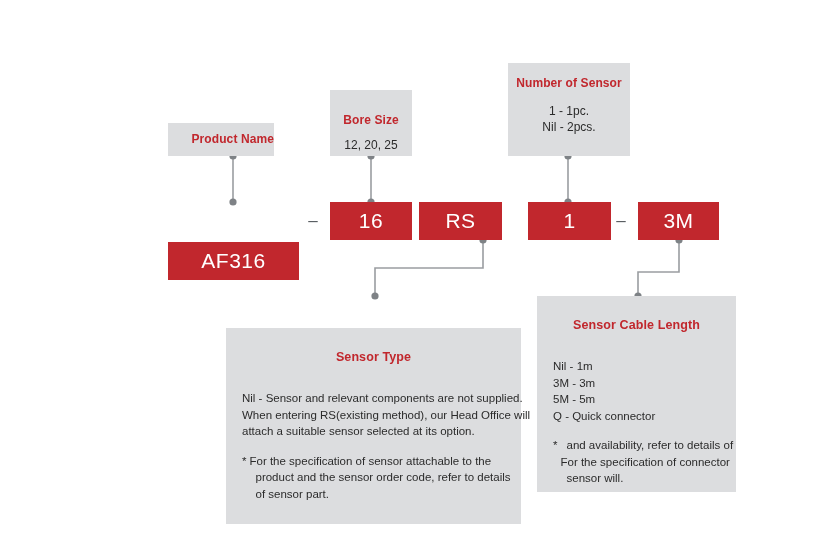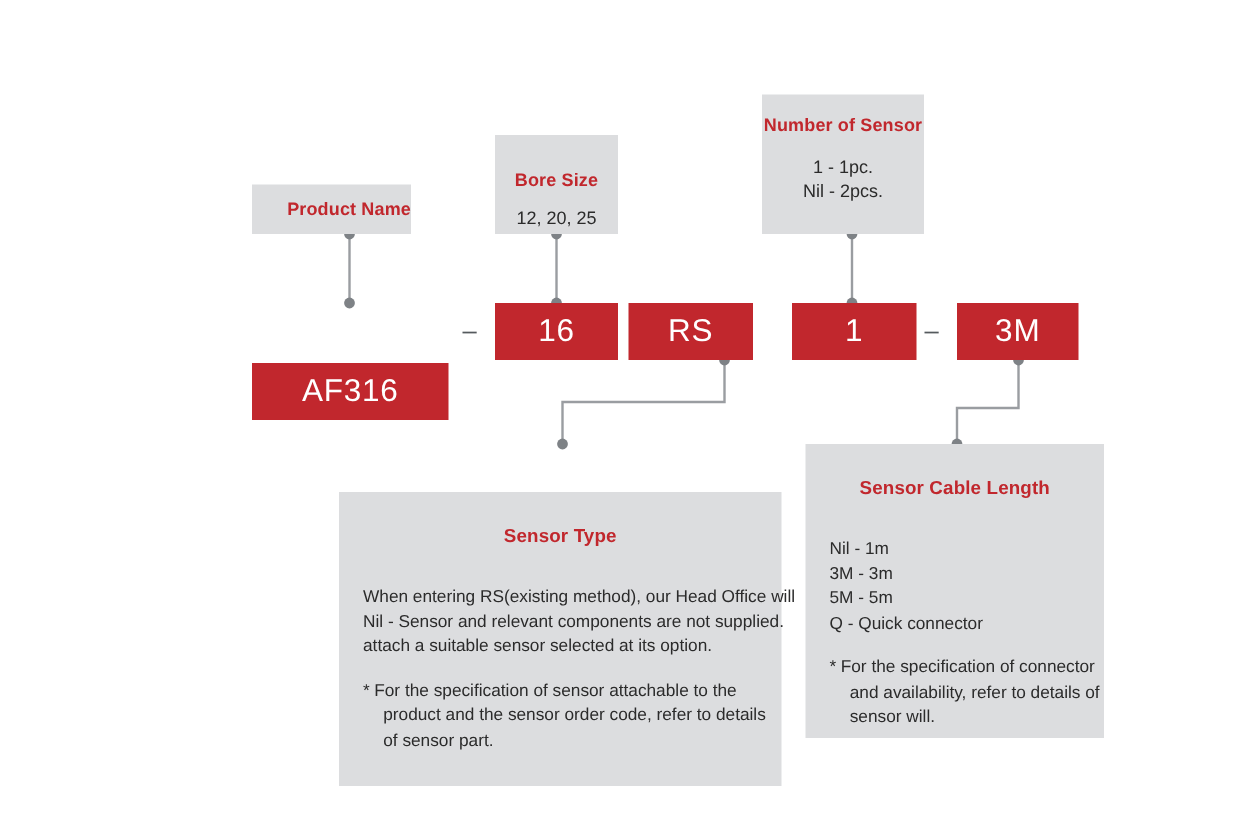--- a/index.html
+++ b/index.html
@@ -134,21 +134,21 @@
 
   <div class="gbox" style="left:168px; top:123px; width:106px; height:33px; display:flex; align-items:center; justify-content:flex-end;">
     <div class="gbox-title">Product Name</div>
   </div>
 
   <div class="gbox" style="left:330px; top:90px; width:82px; height:66px; padding-top:23px;">
     <div class="gbox-title">Bore Size</div>
     <div class="gbox-sub" style="margin-top:9px;">12, 20, 25</div>
   </div>
 
-  <div class="gbox" style="left:508px; top:63px; width:108px; height:93px; padding-top:13px;">
+  <div class="gbox" style="left:508px; top:63px; width:122px; height:93px; padding-top:13px;">
     <div class="gbox-title">Number of Sensor</div>
     <div class="gbox-sub" style="margin-top:12px;">1 - 1pc.</div>
     <div class="gbox-sub">Nil - 2pcs.</div>
   </div>
 
   <div class="chip" style="left:168px; top:202px; width:131px; height:38px;margin-top:40px;">
     <span>AF316</span>
   </div>
 
   <div class="dash" style="left:306px; top:202px;">
@@ -175,22 +175,22 @@
     <span>–</span>
   </div>
 
   <div class="chip" style="left:638px; top:202px; width:81px; height:38px;">
     <span>3M</span>
   </div>
 
   <div class="panel" style="left:226px; top:296px; width:295px; height:196px;margin-top:32px;">
     <div class="panel-title" style="margin-top:22px;">Sensor Type</div>
     <div class="panel-body" style="margin:26px 0 0 16px;">
+      <span class="panel-line">Nil - Sensor and relevant components are not supplied.</span>
       <span class="panel-line">When entering RS(existing method), our Head Office will</span>
-      <span class="panel-line">Nil - Sensor and relevant components are not supplied.</span>
       <span class="panel-line">attach a suitable sensor selected at its option.</span>
     </div>
     <div class="panel-note" style="margin:13px 0 0 16px;">
       <span class="star">*</span>
       <span>
         <span class="panel-line">For the specification of sensor attachable to the</span>
         <span class="panel-line" style="padding-left:6px;">product and the sensor order code, refer to details</span>
         <span class="panel-line" style="padding-left:6px;">of sensor part.</span>
       </span>
     </div>
@@ -200,20 +200,20 @@
     <div class="panel-title" style="margin-top:22px;">Sensor Cable Length</div>
     <div class="panel-body" style="margin:26px 0 0 16px;">
       <span class="panel-line">Nil - 1m</span>
       <span class="panel-line">3M - 3m</span>
       <span class="panel-line">5M - 5m</span>
       <span class="panel-line">Q - Quick connector</span>
     </div>
     <div class="panel-note" style="margin:13px 0 0 16px;">
       <span class="star">*</span>
       <span>
+        <span class="panel-line" style="padding-left:6px;">and availability, refer to details of</span>
         <span class="panel-line">For the specification of connector</span>
-        <span class="panel-line" style="padding-left:6px;">and availability, refer to details of</span>
         <span class="panel-line" style="padding-left:6px;">sensor will.</span>
       </span>
     </div>
   </div>
 
 </div>
 
 </body></html>

